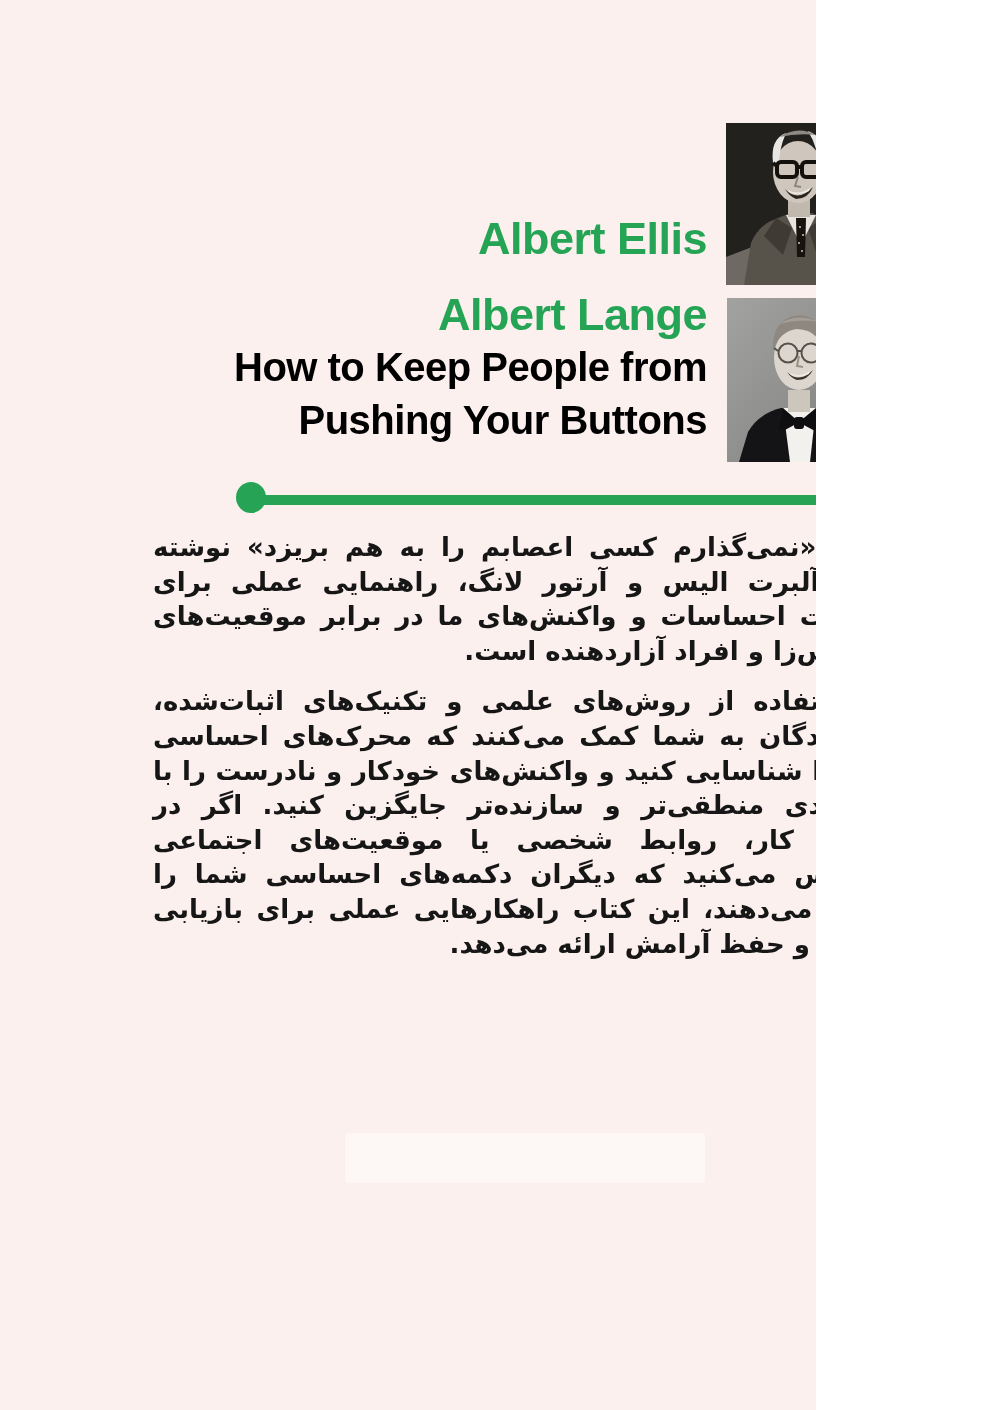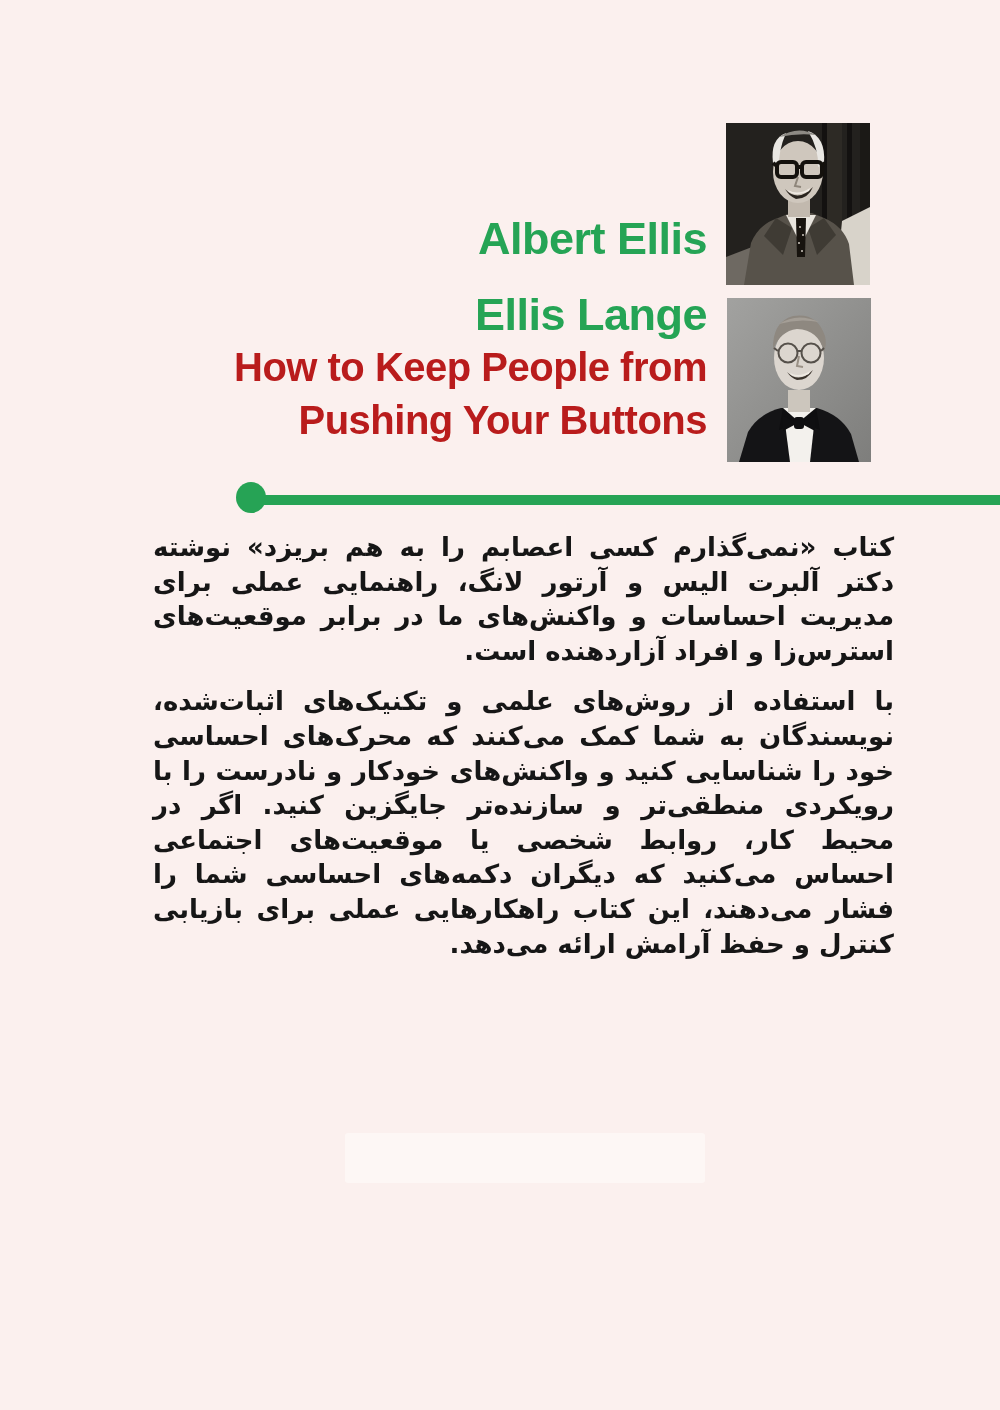--- a/index.html
+++ b/index.html
@@ -1,18 +1,18 @@
 <!DOCTYPE html>
 <html lang="en"><head>
 <meta charset="utf-8">
 <style>
   html, body { margin: 0; padding: 0; }
   .page {
     position: relative;
-    width: 1000px;
+    width: 816px;
     height: 1410px;
     background: #fbf0ee;
     overflow: hidden;
     font-family: "Liberation Sans", sans-serif;
   }
 
   
   .hline {
     position: absolute;
     left: 0;
@@ -21,21 +21,21 @@
     line-height: 1;
     white-space: nowrap;
     letter-spacing: -0.5px;
     font-weight: bold;
   }
   .author {
     color: #25a455;
     font-size: 45px;
   }
   .title {
-    color: #b91c1c;
+    color: #000000;
     font-size: 40px;
   }
   .author-1 { top: 216px; }
   .author-2 { top: 292px; }
   .title-1  { top: 347px; }
   .title-2  { top: 400px; }
 
   
   .photo {
     position: absolute;
@@ -90,21 +90,21 @@
     background: rgba(255, 253, 252, 0.55);
     border-radius: 3px;
   }
 </style>
 </head>
 <body>
 
 <div class="page">
 
   <div class="hline author author-1">Albert Ellis</div>
-  <div class="hline author author-2">Ellis Lange</div>
+  <div class="hline author author-2">Albert Lange</div>
   <div class="hline title title-1">How to Keep People from</div>
   <div class="hline title title-2">Pushing Your Buttons</div>
 
   <div class="photo photo-1">
     <svg viewBox="0 0 144 162" xmlns="http://www.w3.org/2000/svg">
       <rect width="144" height="162" fill="#23211e"></rect>
       <rect x="100" width="16" height="162" fill="#2d2a25"></rect>
       <rect x="96" width="5" height="162" fill="#131110"></rect>
       <rect x="121" width="5" height="162" fill="#131110"></rect>
       <rect x="134" width="10" height="162" fill="#1b1916"></rect>

